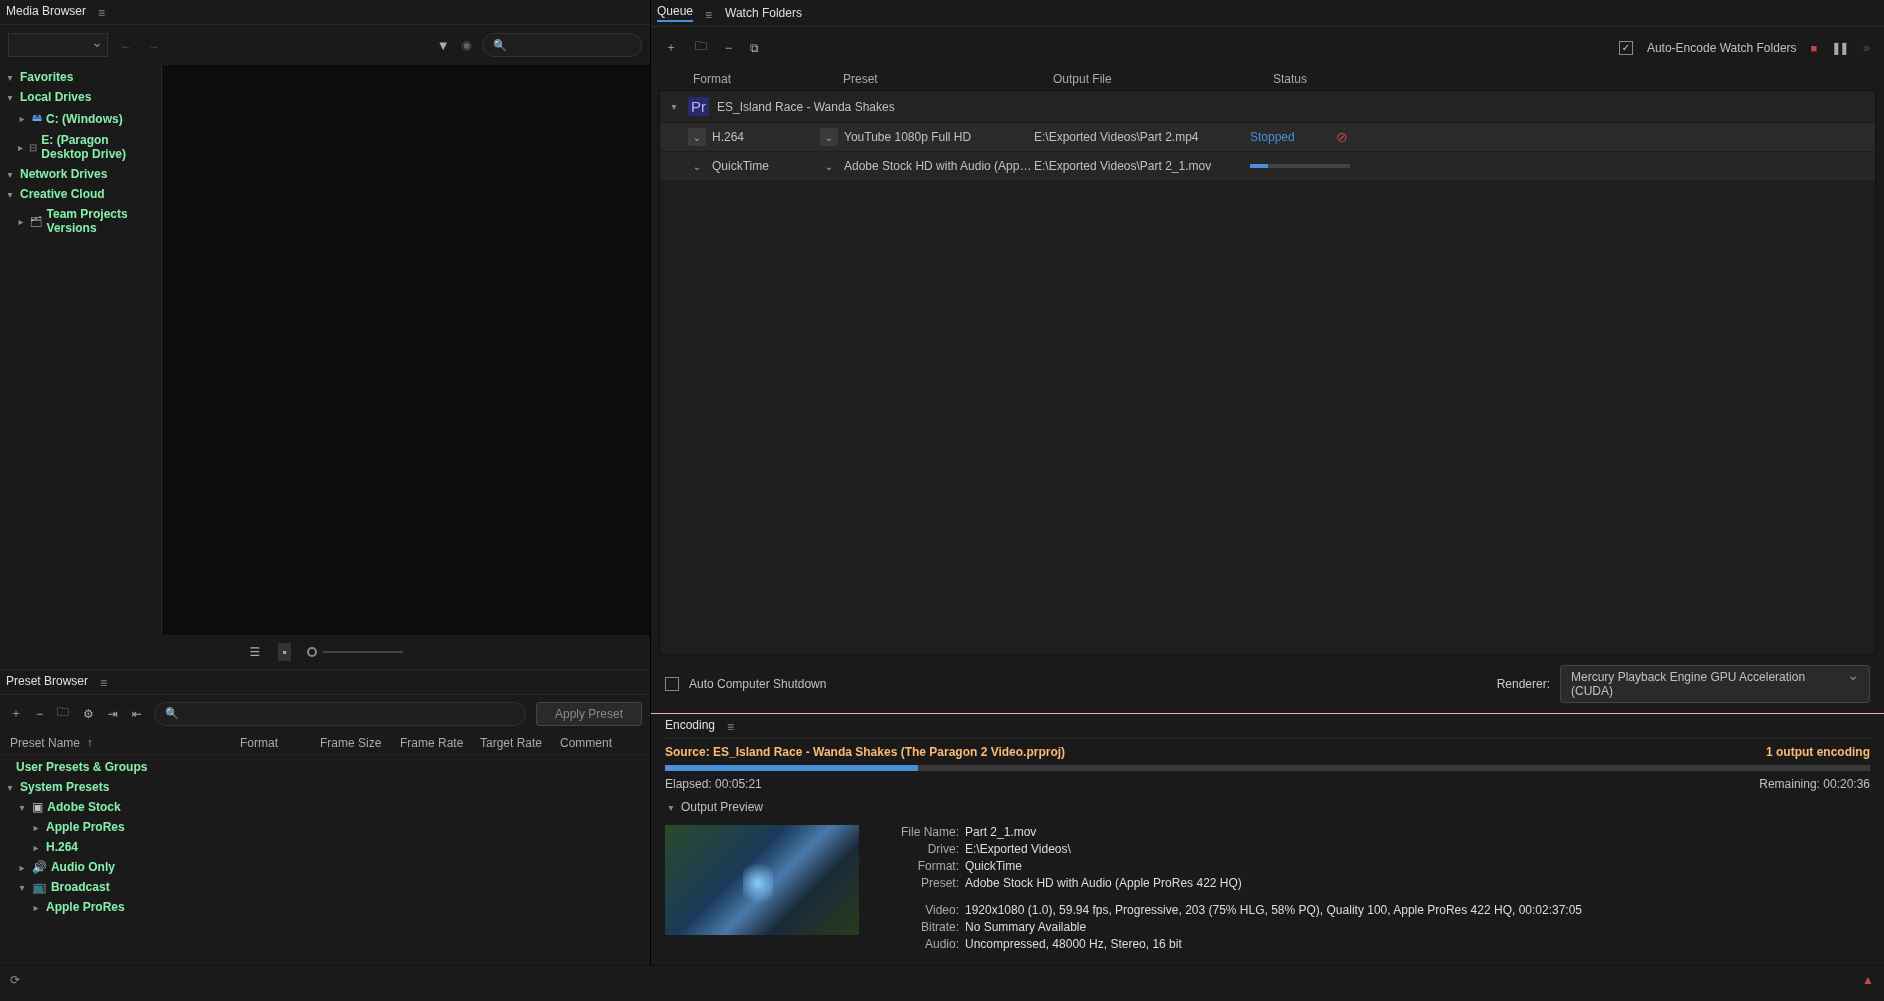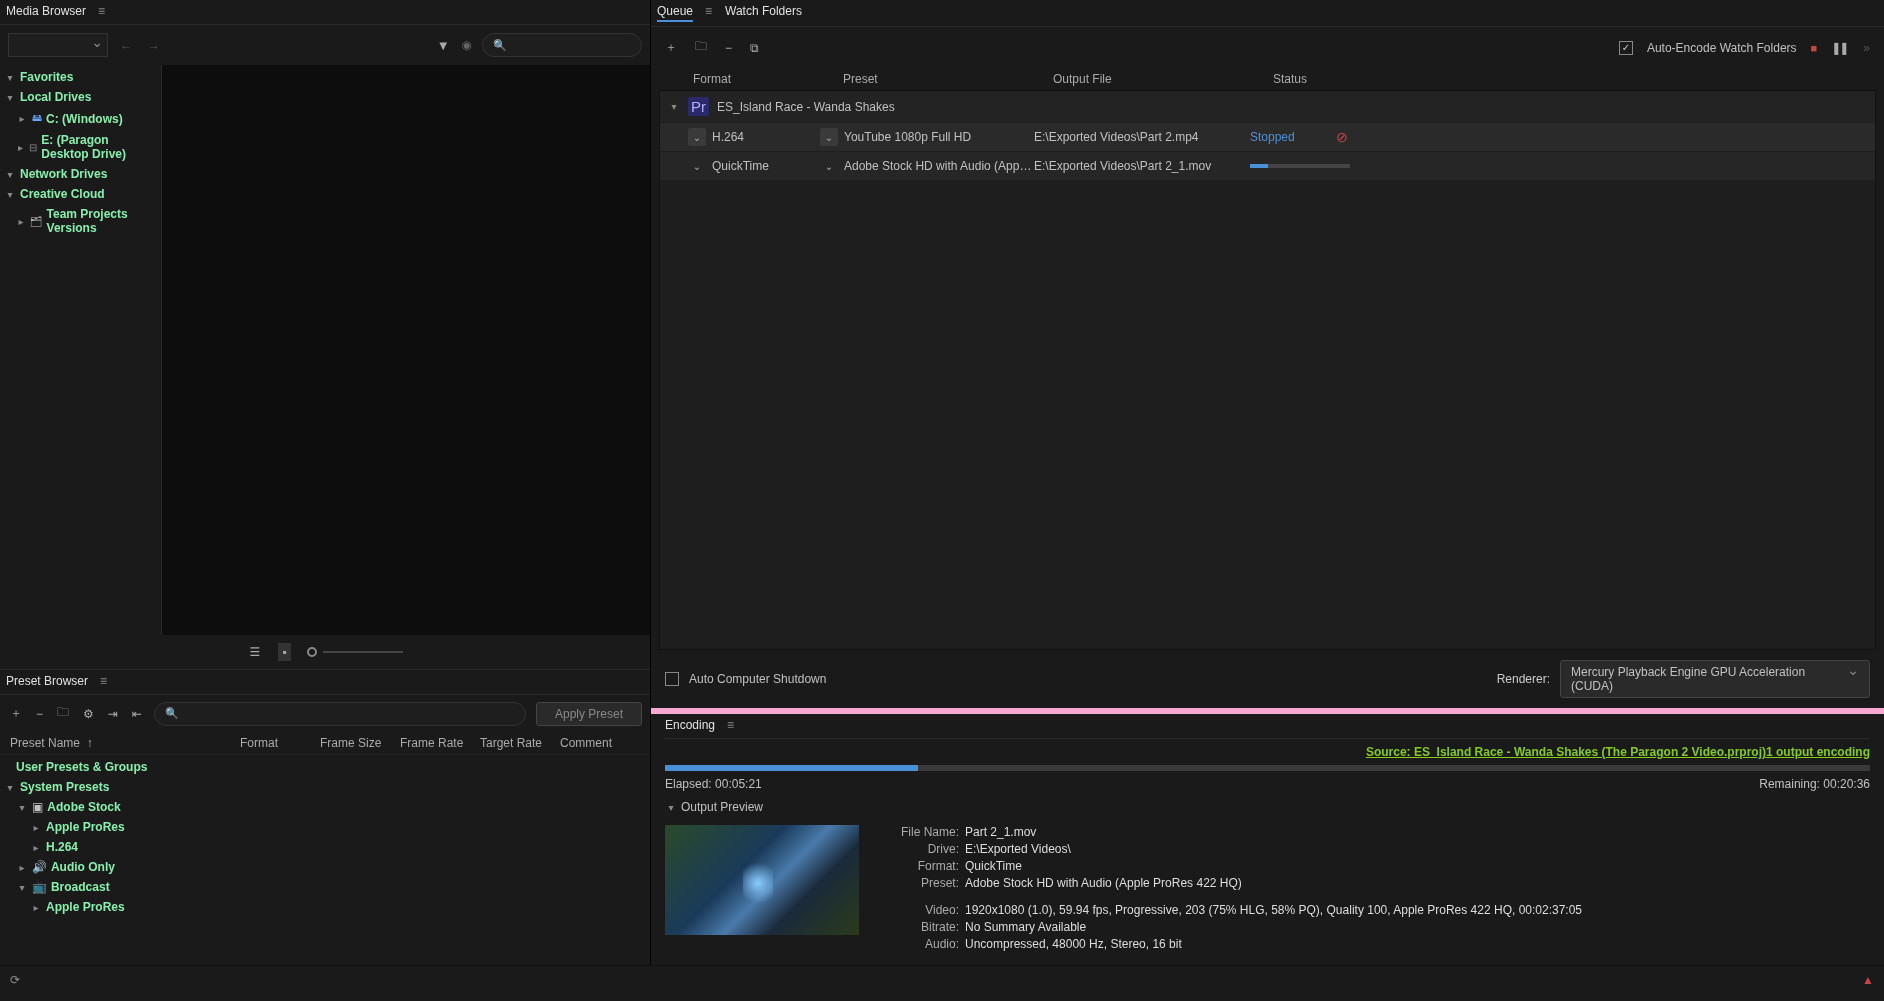--- a/index.html
+++ b/index.html
@@ -2,21 +2,21 @@
 <html><head>
 <meta charset="utf-8">
 <style>
 * { margin: 0; padding: 0; box-sizing: border-box; font-family: "Segoe UI", Tahoma, sans-serif; font-size: 12px; }
 body { background: #1a1a1a; color: #c0c0c0; width: 1884px; height: 1001px; overflow: hidden; }
 
 .main { display: flex; height: 965px; }
 .left-pane { width: 650px; display: flex; flex-direction: column; }
 .right-pane { flex: 1; display: flex; flex-direction: column; border-left: 1px solid #000; }
 
-.panel-header { padding: 4px 6px; display: flex; align-items: flex-start; gap: 12px; border-bottom: 1px solid #2a2a2a; }
+.panel-header { padding: 4px 6px; display: flex; align-items: flex-end; gap: 12px; border-bottom: 1px solid #2a2a2a; }
 .panel-title { color: #e0e0e0; padding-bottom: 2px; }
 .panel-title.active { border-bottom: 2px solid #4a90d9; }
 .hamburger { color: #888; cursor: pointer; }
 
 .toolbar { display: flex; align-items: center; padding: 8px; gap: 8px; }
 .combo { background: #1e1e1e; border: 1px solid #333; height: 24px; width: 100px; display: flex; align-items: center; justify-content: flex-end; padding: 0 4px; }
 .chevron-down-small::after { content: "⌄"; color: #888; font-size: 14px; position: relative; top: -3px;}
 .nav-arrow { color: #555; padding: 0 4px; }
 .search-box { background: #1e1e1e; border: 1px solid #333; height: 24px; border-radius: 12px; display: flex; align-items: center; padding: 0 10px; gap: 6px; }
 .search-box input { background: transparent; border: none; color: #ccc; outline: none; }
@@ -77,22 +77,22 @@
 .jcol-status { width: 86px; }
 .status-stopped { color: #4a90d9; }
 .forbidden { color: #c94444; font-size: 14px;}
 .progress-bar { width: 100px; height: 4px; background: #444; }
 .progress-fill { height: 100%; background: #4a90d9; width: 18%; }
 
 .queue-footer { display: flex; align-items: center; padding: 10px 14px; gap: 10px; }
 .renderer-label { color: #ccc; margin-left: auto; }
 .renderer-dd { background: #2a2a2a; border: 1px solid #444; padding: 4px 10px; display:flex; width: 310px; justify-content: space-between; border-radius: 3px;}
 
-.encoding-panel { border-top: 6px solid #f9a8d4; padding: 0 14px 14px; }
-.enc-source-row { display: flex; justify-content: flex-end; padding: 6px 0; font-weight: 600; color:#84cc16;text-decoration:underline;}
+.encoding-panel { border-top: 1px solid #f9a8d4; padding: 0 14px 14px; }
+.enc-source-row { display: flex; justify-content: space-between; padding: 6px 0; font-weight: 600; color:#fdba74;}
 .big-progress { height: 6px; background: #3a3a3a; width: 100%; }
 .big-progress-fill { height: 100%; background: #4a90d9; width: 21%; }
 .time-row { display: flex; justify-content: space-between; padding: 6px 0; }
 
 .output-preview { display: flex; gap: 20px; margin-top: 8px; }
 .preview-thumb { width: 194px; height: 110px; background: linear-gradient(135deg,#2a4a2a 0%,#1a3a5a 40%,#4a7aaa 55%,#1a2a3a 70%,#2a3a1a 100%); position:relative; }
 .preview-thumb::after{content:""; position:absolute; left:40%; top:30%; width:30px; height:50px; background:radial-gradient(circle,#88ccff 0%,transparent 70%);}
 .details { display: grid; grid-template-columns: 80px 1fr; row-gap: 3px; column-gap: 6px; }
 .details .k { text-align: right; color: #aaa; }
 .details .v { color: #ddd; }

